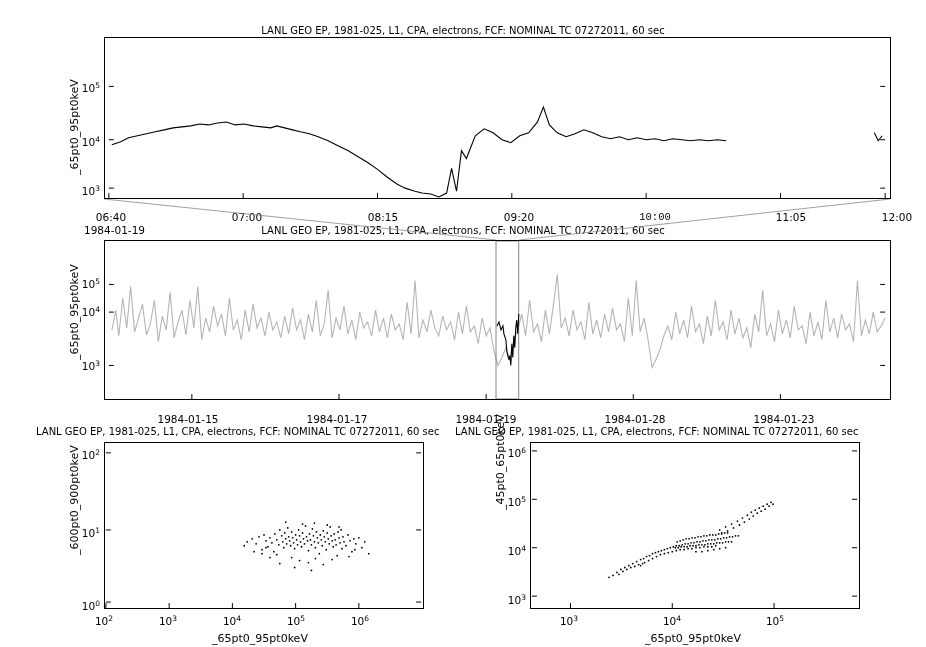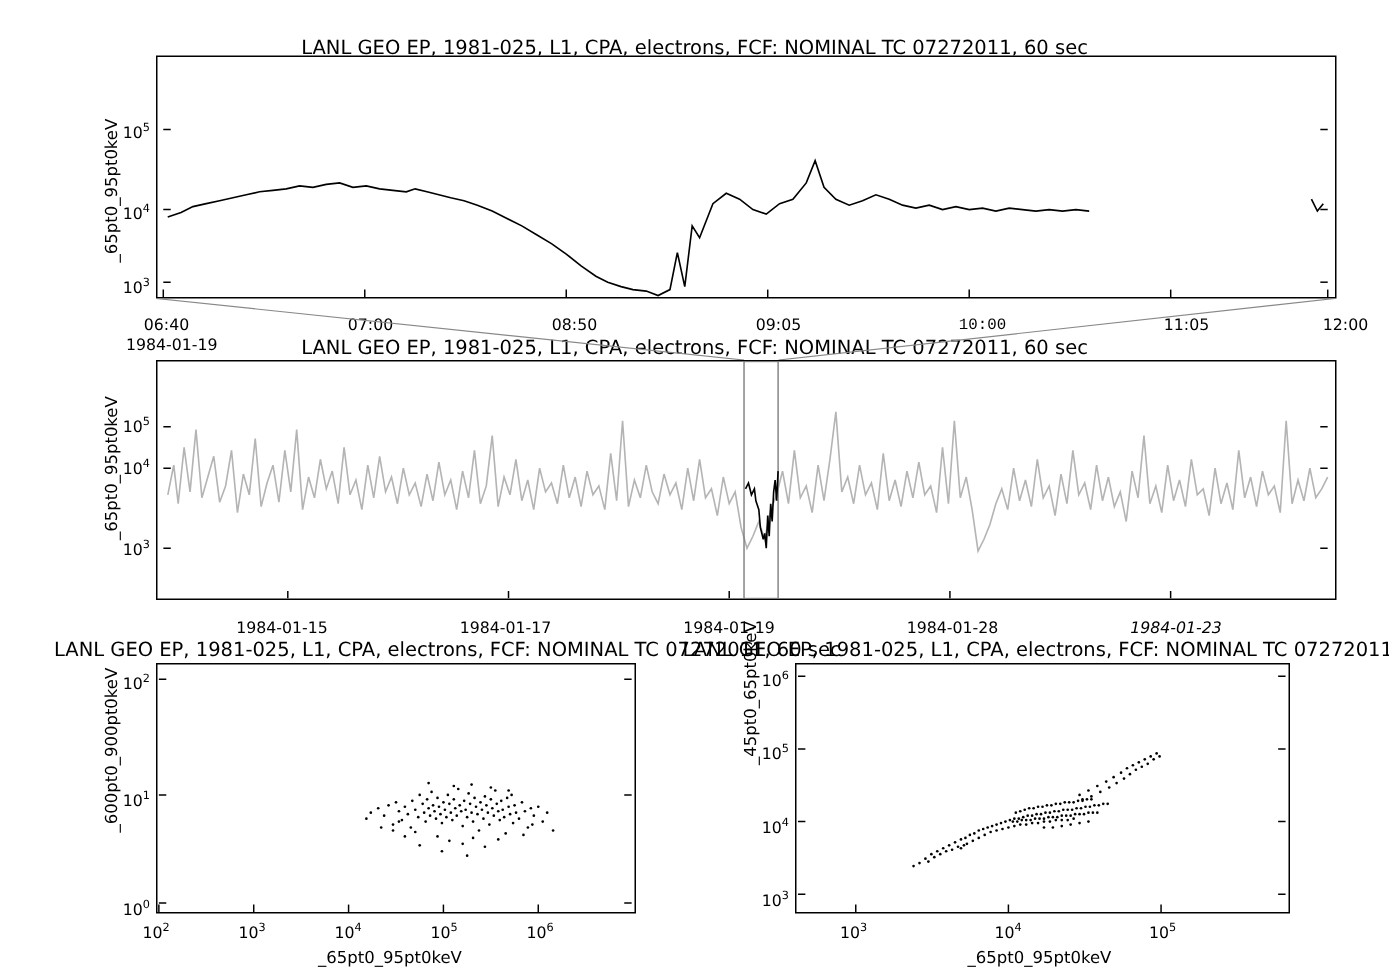--- a/index.html
+++ b/index.html
@@ -13,21 +13,21 @@
     font-family: "DejaVu Sans", sans-serif;
     color: #000000;
     position: relative;
     overflow: hidden;
   }
   .panel {
     position: absolute;
   }
   .panel-title {
     position: absolute;
-    font-size: 13px;
+    font-size: 10px;
     color: #000;
     white-space: nowrap;
     text-align: center;
   }
   .axis-label-y {
     position: absolute;
     font-size: 11px;
     color: #000;
     white-space: nowrap;
     transform-origin: 0 0;
@@ -80,22 +80,22 @@
   <div class="panel-title" style="left:0px; top:25px; width:926px;">LANL GEO EP, 1981-025, L1, CPA, electrons, FCF: NOMINAL TC 07272011, 60 sec</div>
 
   <div class="axis-label-y" style="left:68px; top:175px;">_65pt0_95pt0keV</div>
 
   <div class="tick-label y" style="left:64px; top:183px; width:36px;"><span>10<span class="sup">3</span></span></div>
   <div class="tick-label y" style="left:64px; top:134px; width:36px;"><span>10<span class="sup">4</span></span></div>
   <div class="tick-label y" style="left:64px; top:80px; width:36px;"><span>10<span class="sup">5</span></span></div>
 
   <div class="tick-label x" style="left:81px; top:211px; width:60px;">06:40</div>
   <div class="tick-label x" style="left:217px; top:211px; width:60px;">07:00</div>
-  <div class="tick-label x" style="left:353px; top:211px; width:60px;">08:50</div>
-  <div class="tick-label x" style="left:489px; top:211px; width:60px;">09:05</div>
+  <div class="tick-label x" style="left:353px; top:211px; width:60px;">08:15</div>
+  <div class="tick-label x" style="left:489px; top:211px; width:60px;">09:20</div>
   <div class="tick-label x" style="left:625px; top:211px; width:60px;font-family:Liberation Mono, monospace;">10:00</div>
   <div class="tick-label x" style="left:761px; top:211px; width:60px;">11:05</div>
   <div class="tick-label x" style="left:867px; top:211px; width:60px;">12:00</div>
 
   <div class="datelabel" style="left:84px; top:224px;">1984-01-19</div>
 
   <svg class="plot-frame" style="left:104px; top:37px;" width="787" height="162" viewBox="0 0 787 162">
 
     <g stroke="#000" stroke-width="1">
       <line x1="0" y1="162" x2="0" y2="157"></line>
@@ -125,21 +125,21 @@
   <div class="axis-label-y" style="left:68px; top:360px;">_65pt0_95pt0keV</div>
 
   <div class="tick-label y" style="left:64px; top:358px; width:36px;"><span>10<span class="sup">3</span></span></div>
   <div class="tick-label y" style="left:64px; top:304px; width:36px;"><span>10<span class="sup">4</span></span></div>
   <div class="tick-label y" style="left:64px; top:276px; width:36px;"><span>10<span class="sup">5</span></span></div>
 
   <div class="tick-label x" style="left:148px; top:413px; width:80px;">1984-01-15</div>
   <div class="tick-label x" style="left:297px; top:413px; width:80px;">1984-01-17</div>
   <div class="tick-label x" style="left:446px; top:413px; width:80px;">1984-01-19</div>
   <div class="tick-label x" style="left:595px; top:413px; width:80px;">1984-01-28</div>
-  <div class="tick-label x" style="left:744px; top:413px; width:80px;font-style:italic;">1984-01-23</div>
+  <div class="tick-label x" style="left:744px; top:413px; width:80px;">1984-01-23</div>
 
   <svg class="panel" style="left:104px; top:199px;" width="787" height="41" viewBox="0 0 787 41">
     <line x1="0" y1="0" x2="392" y2="41" stroke="#888" stroke-width="0.8"></line>
     <line x1="786" y1="0" x2="415" y2="41" stroke="#888" stroke-width="0.8"></line>
   </svg>
 
   <svg class="plot-frame" style="left:104px; top:240px;" width="787" height="160" viewBox="0 0 787 160">
     <g stroke="#000" stroke-width="1">
       <line x1="84" y1="160" x2="84" y2="155"></line>
         <line x1="233" y1="160" x2="233" y2="155"></line>

